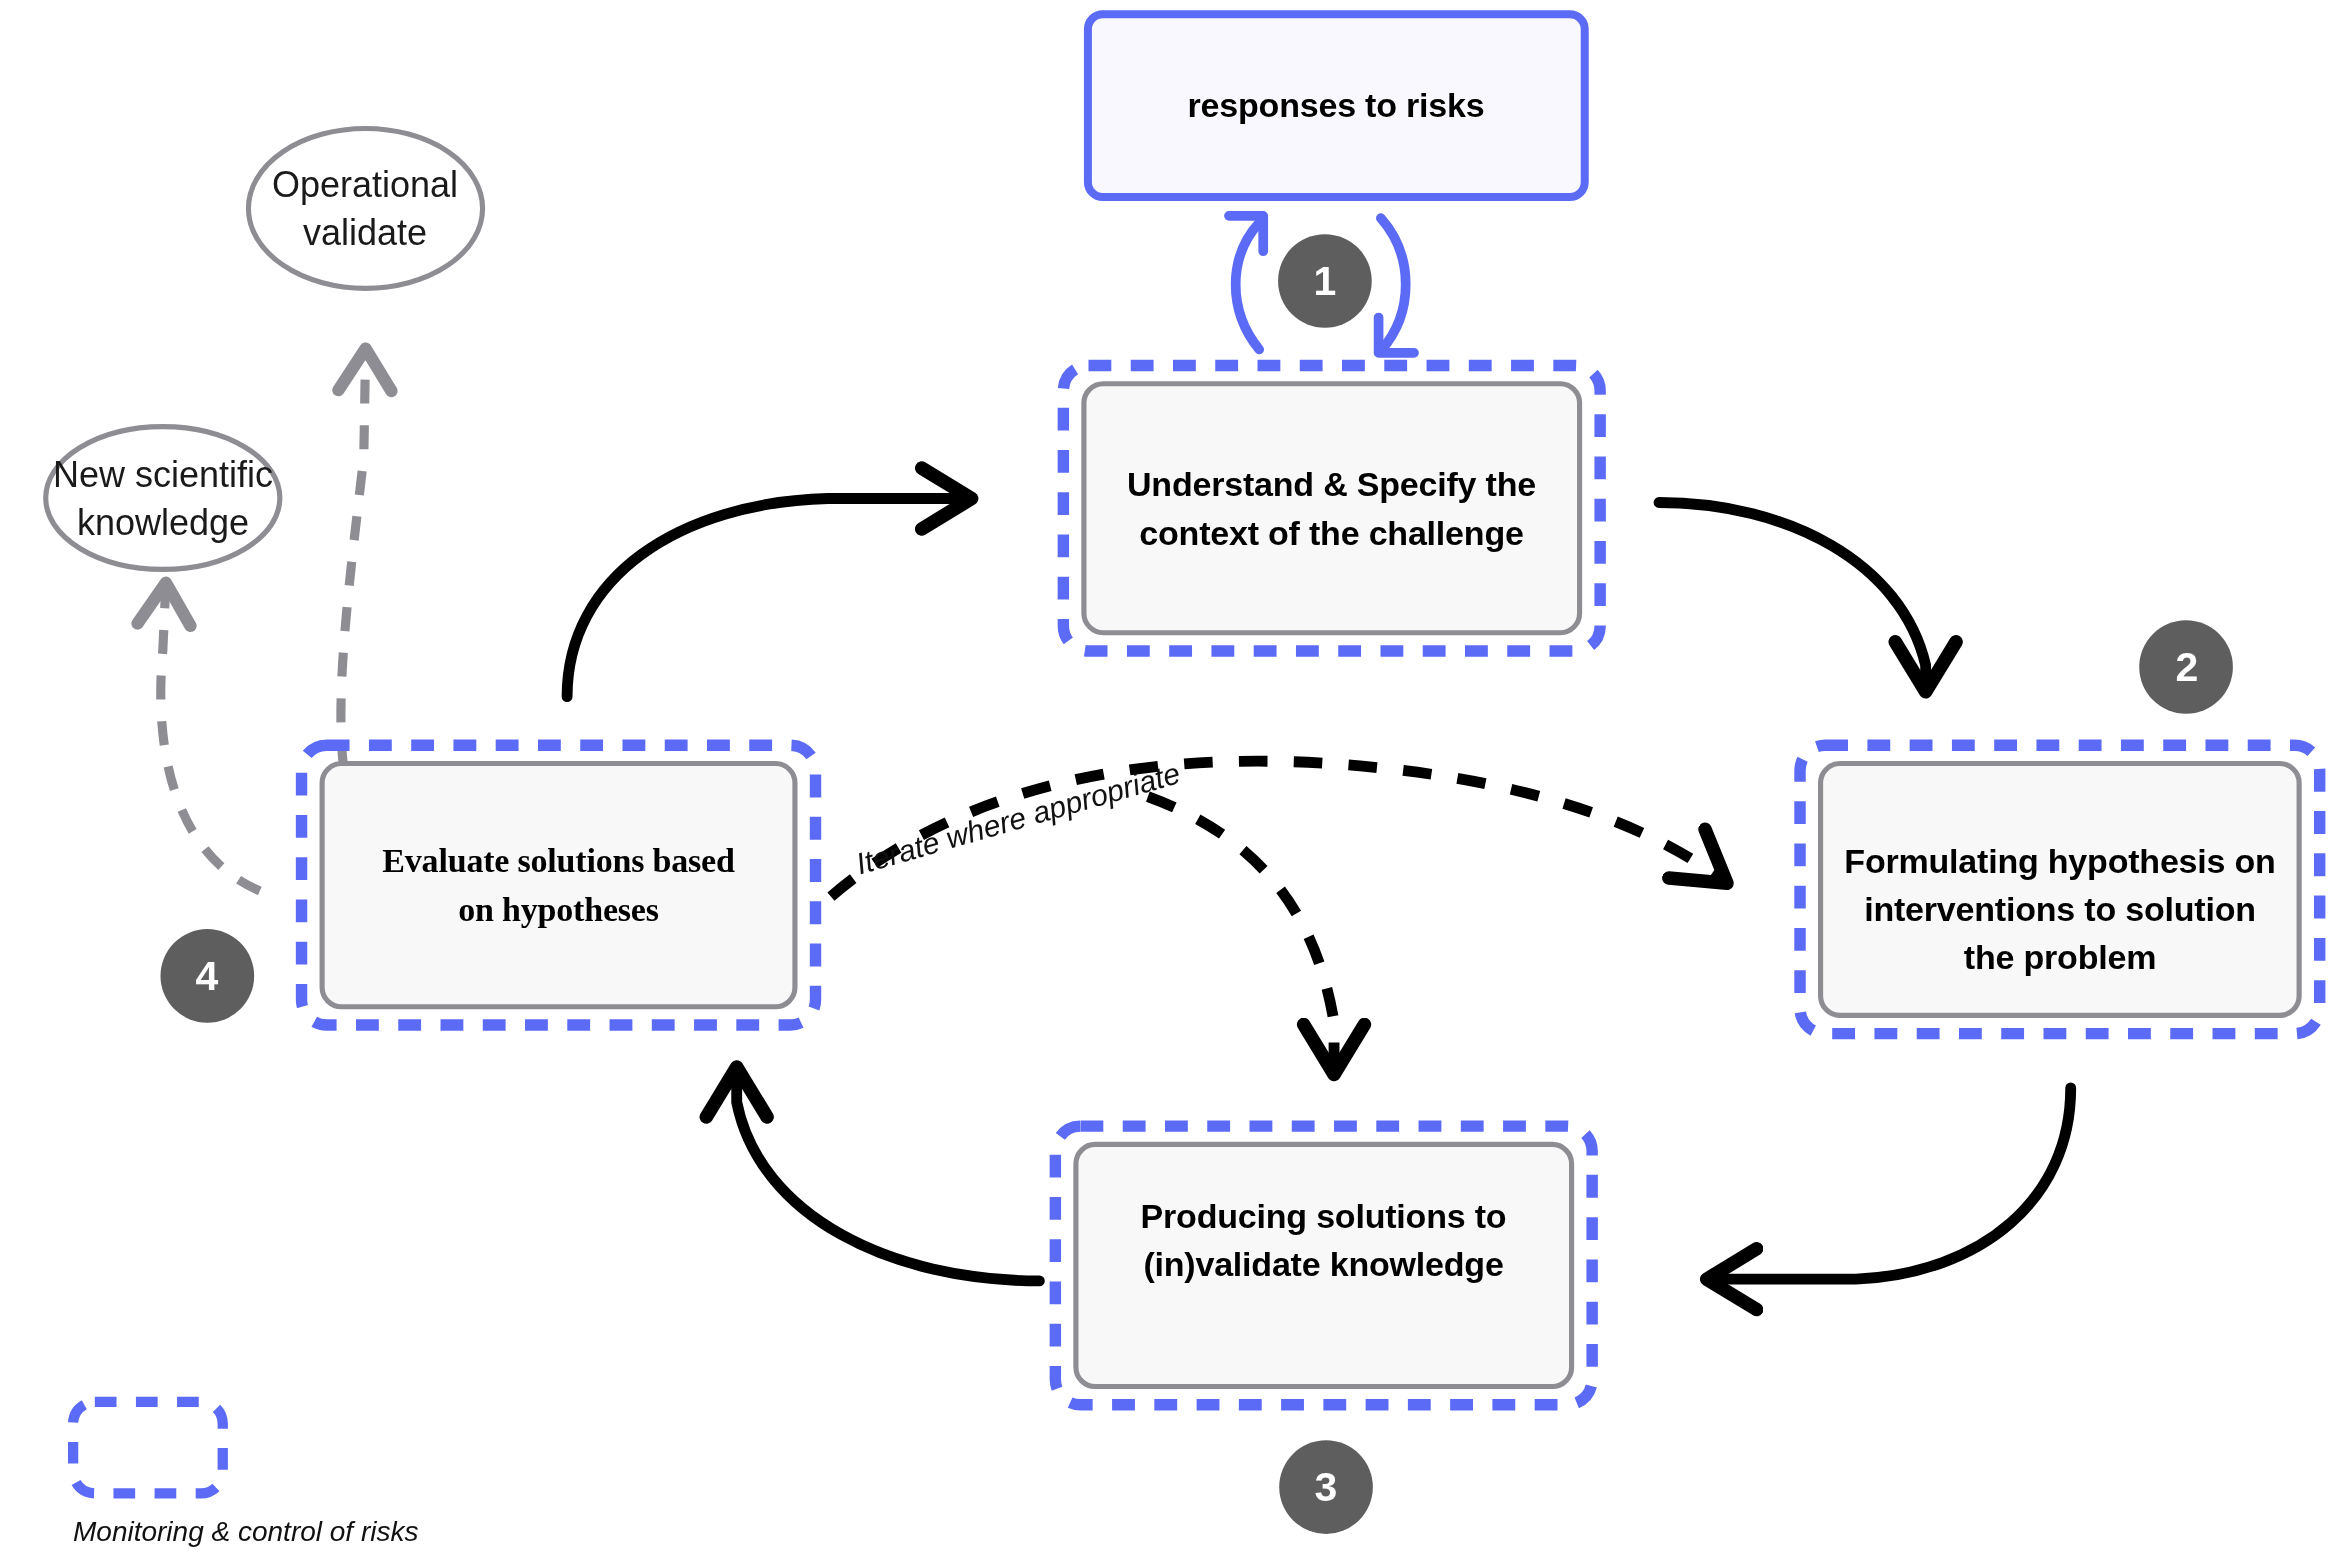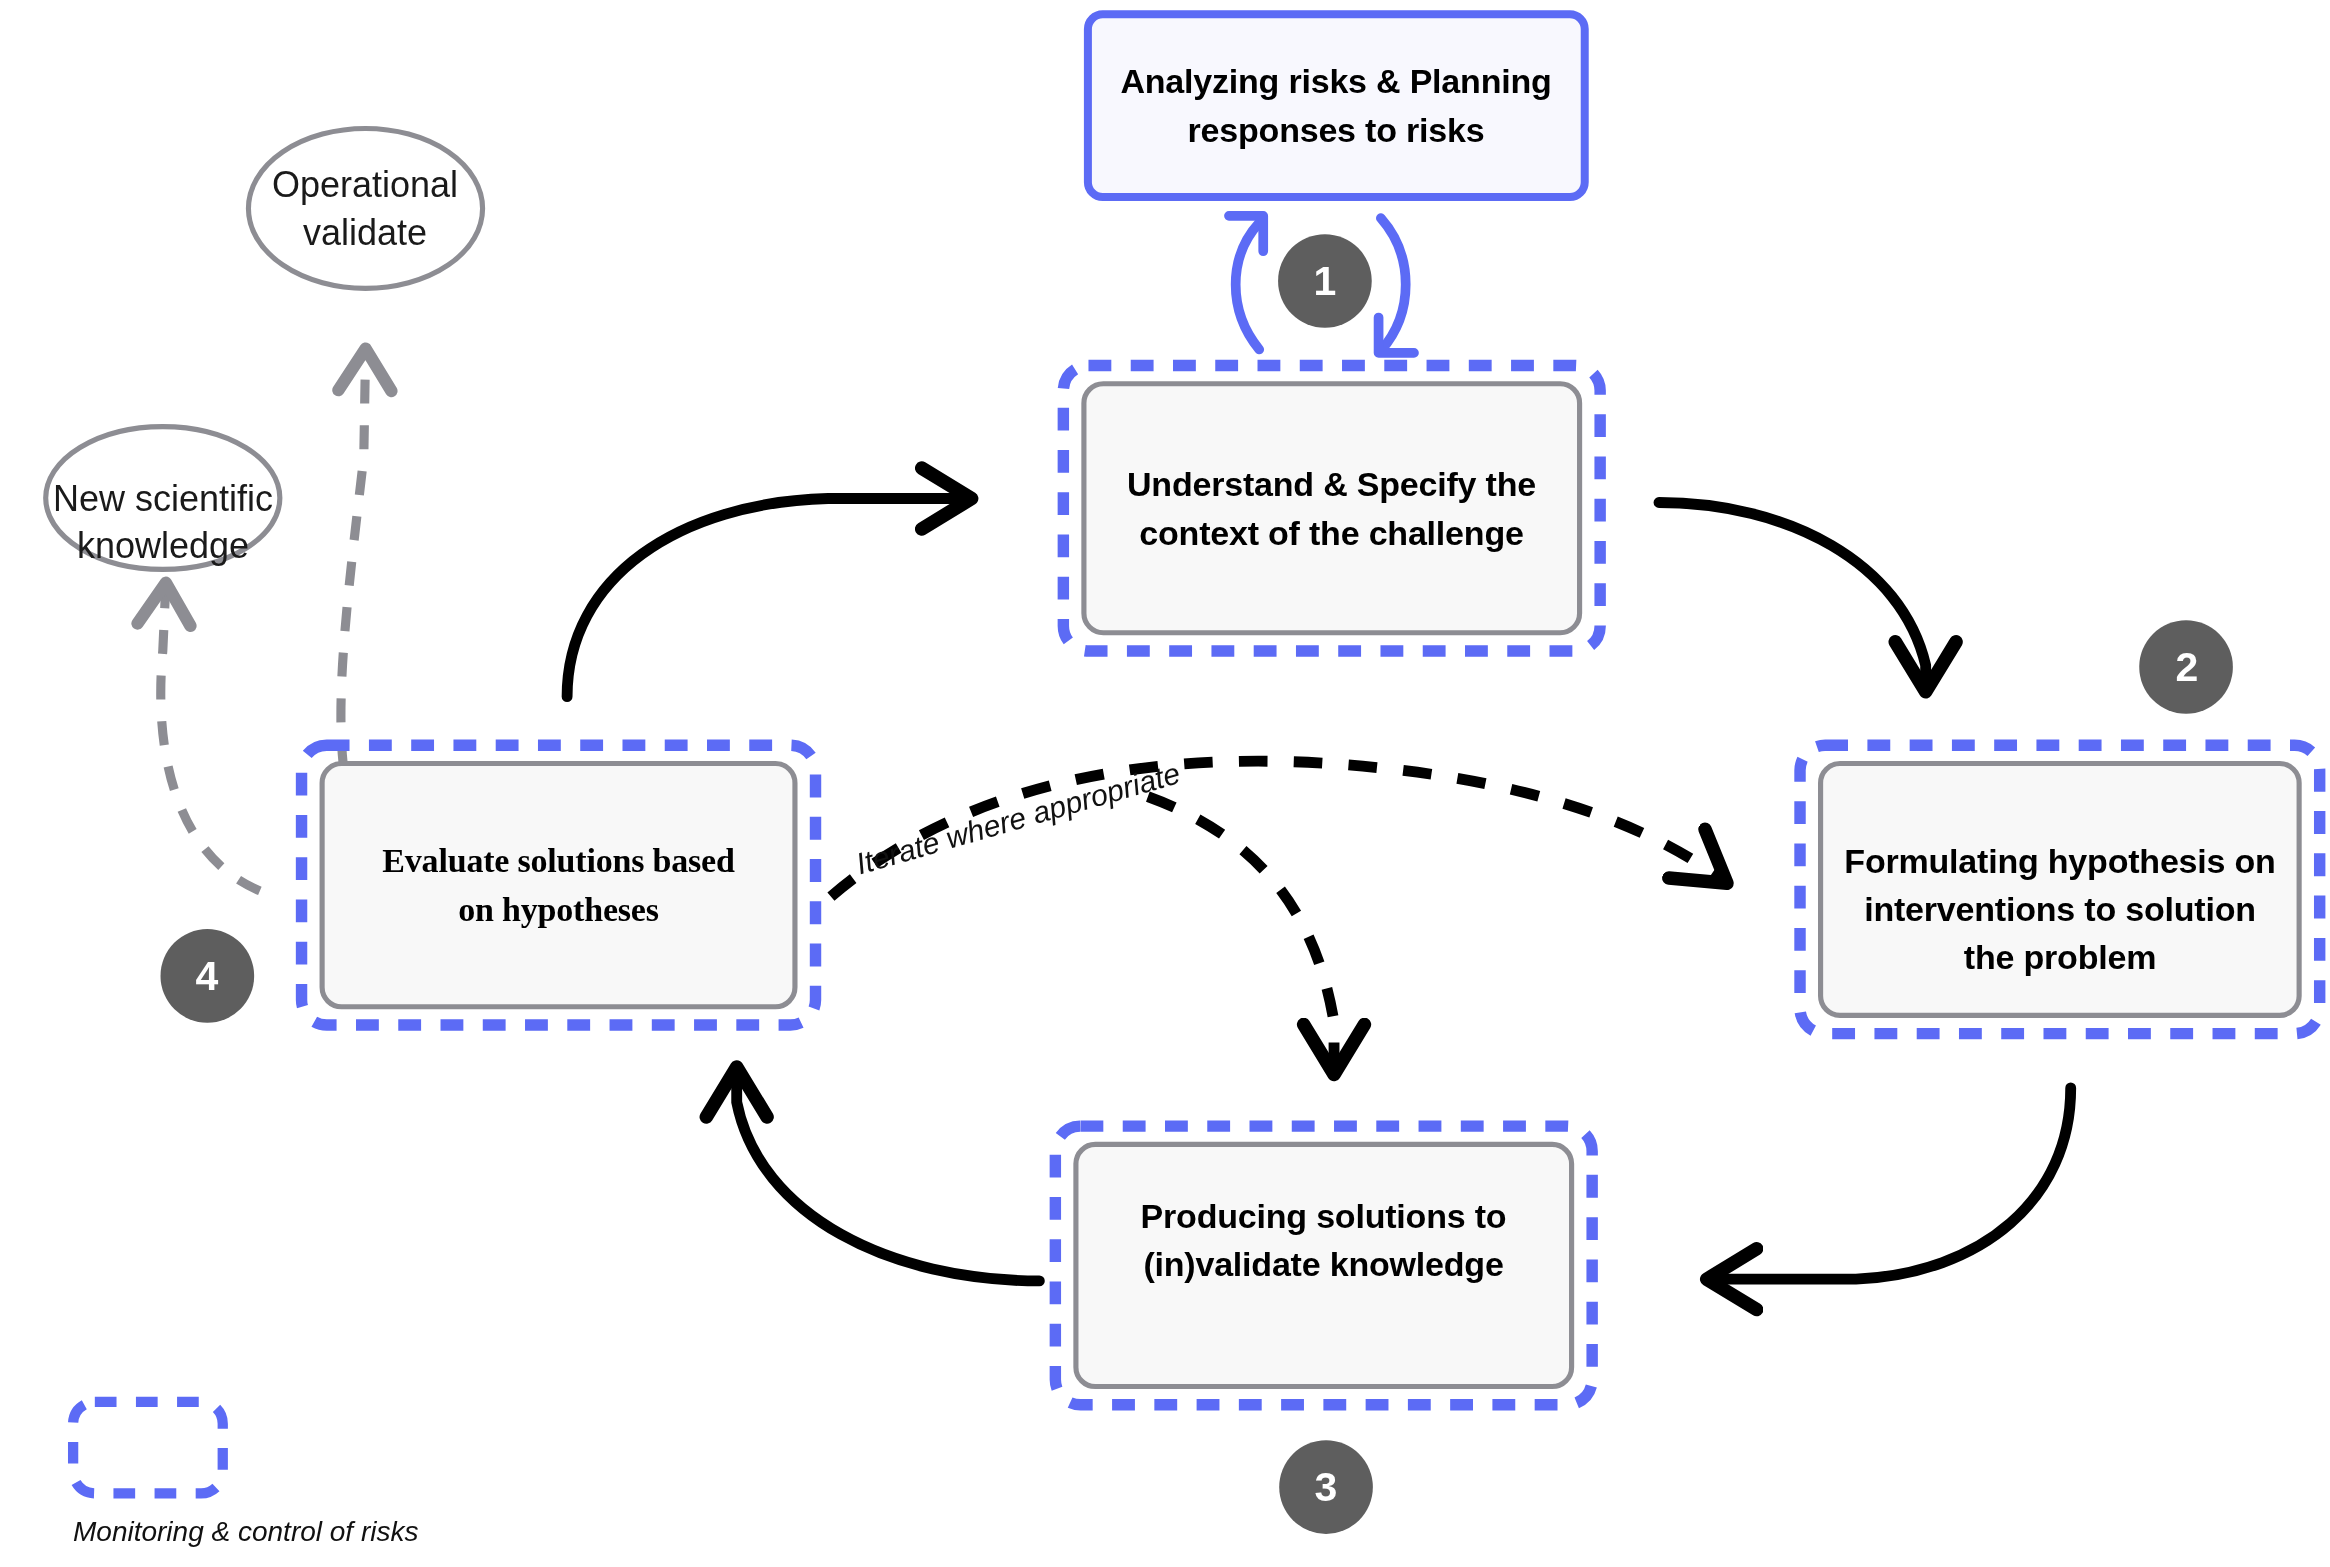--- a/index.html
+++ b/index.html
@@ -78,21 +78,20 @@
     <ellipse cx="2320" cy="492" rx="82" ry="82" fill="#5e5e5e"></ellipse>
     <ellipse cx="3828" cy="1168" rx="82" ry="82" fill="#5e5e5e"></ellipse>
     <ellipse cx="2322" cy="2604" rx="82" ry="82" fill="#5e5e5e"></ellipse>
     <ellipse cx="363" cy="1709" rx="82" ry="82" fill="#5e5e5e"></ellipse>
 
     <rect x="128" y="2455" width="262" height="160" rx="38" ry="38" fill="none" stroke="#5c6bf5" stroke-width="18" stroke-dasharray="38 34"></rect>
   </svg>
 
   <div class="nodeText boxText" style="left:1102px;top:17px;width:468px;height:177px;">
     <div>
-      <div>Analyzing risks &amp; Planning</div>
       <div>responses to risks</div>
     </div>
   </div>
 
   <div class="nodeText boxText" style="left:1085px;top:384px;width:493px;height:249px;">
     <div>
       <div>Understand &amp; Specify the</div>
       <div>context of the challenge</div>
     </div>
   </div>
@@ -118,21 +117,21 @@
       <div>on hypotheses</div>
     </div>
   </div>
 
   <div class="nodeText ellText" style="left:251px;top:129px;width:228px;height:160px;">
     <div>
       <div>Operational</div>
       <div>validate</div>
     </div>
   </div>
-  <div class="nodeText ellText" style="left:49px;top:427px;width:228px;height:143px;align-items:flex-end;">
+  <div class="nodeText ellText" style="left:49px;top:427px;width:228px;height:143px;">
     <div>
       <div>New scientific</div>
       <div>knowledge</div>
     </div>
   </div>
 
   <div class="badgeNum" style="left:1278px;top:234px;width:94px;height:94px;">1</div>
   <div class="badgeNum" style="left:2140px;top:620px;width:94px;height:94px;">2</div>
   <div class="badgeNum" style="left:1279px;top:1440px;width:94px;height:94px;">3</div>
   <div class="badgeNum" style="left:160px;top:929px;width:94px;height:94px;">4</div>

